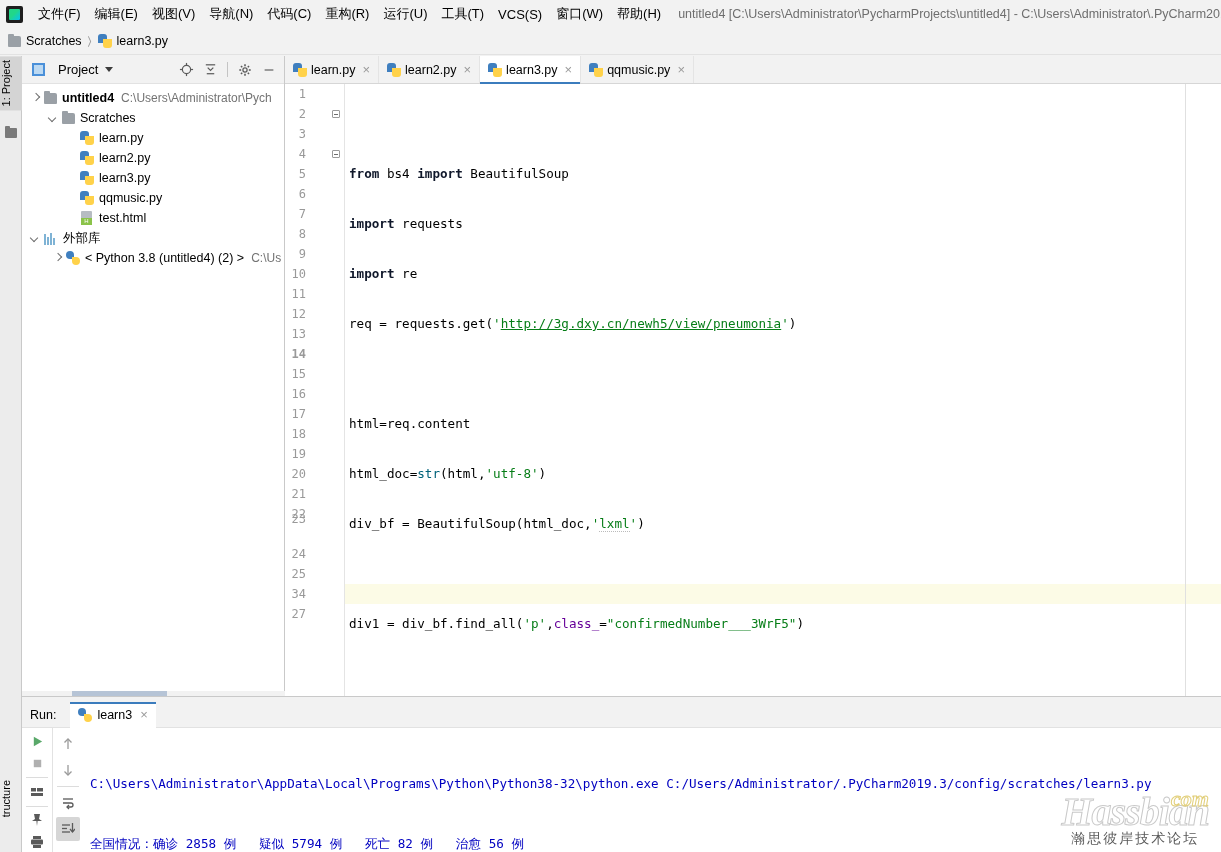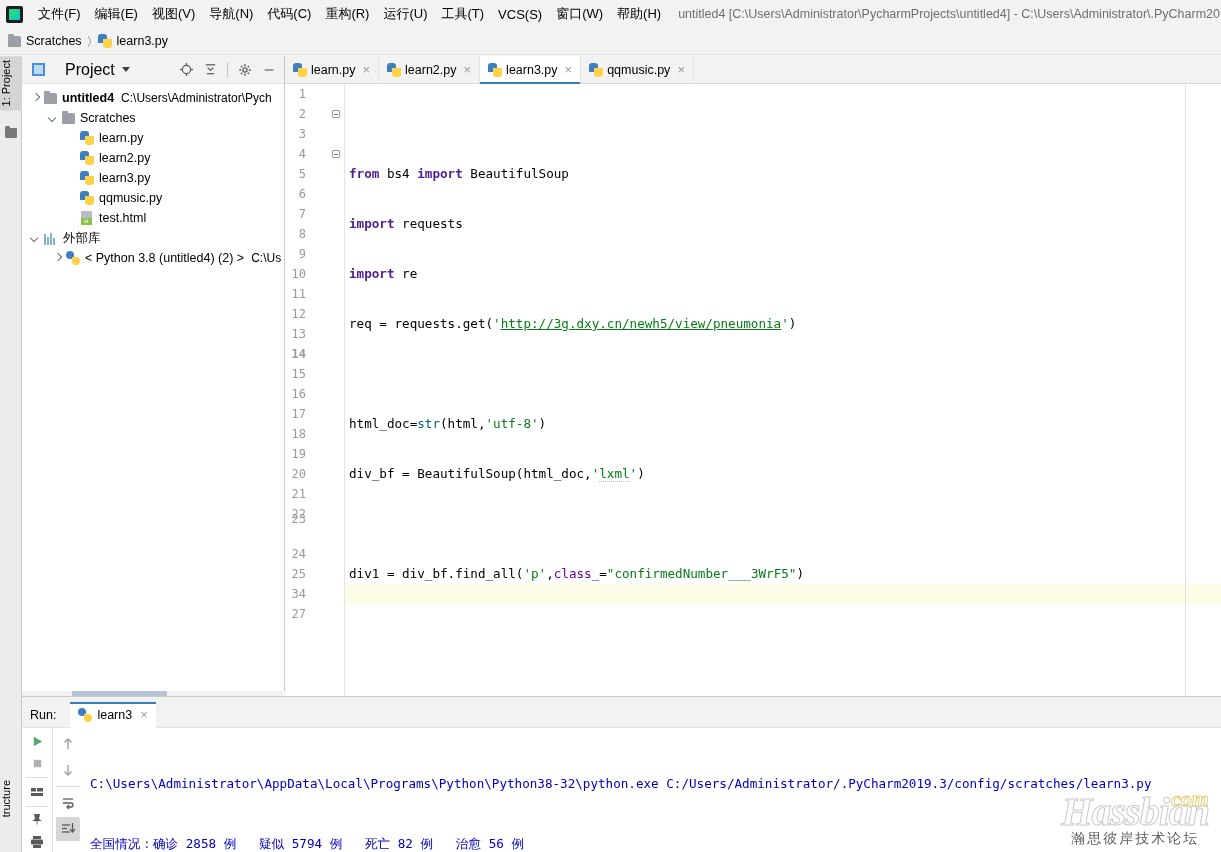--- a/index.html
+++ b/index.html
@@ -105,21 +105,21 @@
 
   
   .project-panel {
     position: absolute; left: 22px; top: 56px; width: 263px; height: 640px;
     background: #fff; border-right: 1px solid #c9c9c9;
   }
   .pp-header {
     height: 28px; background: #f2f2f2; display: flex; align-items: center;
     border-bottom: 1px solid #e2e2e2; padding: 0 4px;
   }
-  .pp-title { font-size: 16px; margin-left: 20px; }
+  .pp-title { font-size: 13px; margin-left: 13px; }
   .pp-sq {
     width: 13px; height: 13px; border: 2px solid #4a90d9; background: #bcd9f2;
     margin-left: 6px; flex: none;
   }
   .caret-down {
     width: 0; height: 0; border-left: 4px solid transparent;
     border-right: 4px solid transparent; border-top: 5px solid #3c3c3c;
     margin-left: 7px; flex: none;
   }
   .pp-tools { margin-left: auto; display: flex; align-items: center; gap: 2px; }
@@ -141,21 +141,21 @@
     width:5px; height:5px; border-right:1.6px solid #6e6e6e; border-bottom:1.6px solid #6e6e6e;
     transform: rotate(-45deg);
   }
   .arrow-d:before {
     content:""; position:absolute; left:0px; top:1px;
     width:5px; height:5px; border-right:1.6px solid #6e6e6e; border-bottom:1.6px solid #6e6e6e;
     transform: rotate(45deg);
   }
   .tlabel { margin-left: 0px; }
   .tlabel.bold { font-weight: bold; text-align: right; }
-  .tpath { color: #000000; margin-left: 7px; font-size: 12px; }
+  .tpath { color: #737373; margin-left: 7px; font-size: 12px; }
   .ic-clockfold { width:14px; height:14px; margin-right:5px; flex:none; position:relative; }
   .ic-clockfold:before {
     content:""; position:absolute; left:0; top:2px; width:11px; height:9px;
     background:#9aa0a6; border-radius:1px;
   }
   .ic-clockfold:after {
     content:""; position:absolute; left:5px; top:5px; width:9px; height:9px;
     background:#4a90d9; border-radius:50%; border:1.5px solid #fff;
   }
   .ic-lib { width:14px; height:13px; margin-right:5px; flex:none; display:flex; gap:1px; align-items:flex-end; }
@@ -222,21 +222,21 @@
     white-space: pre;
   }
   .cl { height: 20px; line-height: 20px; padding-left: 4px; }
   .hl-row {
     position:absolute; left:0; right:0; height:20px; background:#fcfbe6;
   }
   .margin-line {
     position:absolute; top:0; width:1px; height:612px; background:#e0e0e0; left:900px;
   }
   
-  .kw  { color:#4c1d95; font-weight:bold; }
+  .kw  { color:#0f172a; font-weight:bold; }
   .str { color:#067d17; }
   .fn  { color:#00627a; }
   .kwarg { color:#660099; }
   .link { color:#067d17; text-decoration:underline; }
   .wavy { border-bottom: 1px dotted #bbb; }
 
   
   .run-panel {
     position: absolute; left: 22px; top: 702px; width: 1199px; height: 150px;
     background: #fff;
@@ -526,20 +526,21 @@
           </div>
       </div>
 
       <div class="code-lines">
         <div class="cl"></div>
         <div class="cl"><span class="kw">from</span> bs4 <span class="kw">import</span> BeautifulSoup</div>
         <div class="cl"><span class="kw">import</span> requests</div>
         <div class="cl"><span class="kw">import</span> re</div>
         <div class="cl">req = requests.get(<span class="str">'</span><span class="link">http://3g.dxy.cn/newh5/view/pneumonia</span><span class="str">'</span>)</div>
         <div class="cl"></div>
+        <div class="cl">html=req.content</div>
         <div class="cl">html_doc=<span class="fn">str</span>(html,<span class="str">'utf-8'</span>)</div>
         <div class="cl">div_bf = BeautifulSoup(html_doc,<span class="str">'<span class="wavy">lxml</span>'</span>)</div>
         <div class="cl"></div>
         <div class="cl">div1 = div_bf.find_all(<span class="str">'p'</span>,<span class="kwarg">class_</span>=<span class="str">"confirmedNumber___3WrF5"</span>)</div>
         
         
         
         
         
         

